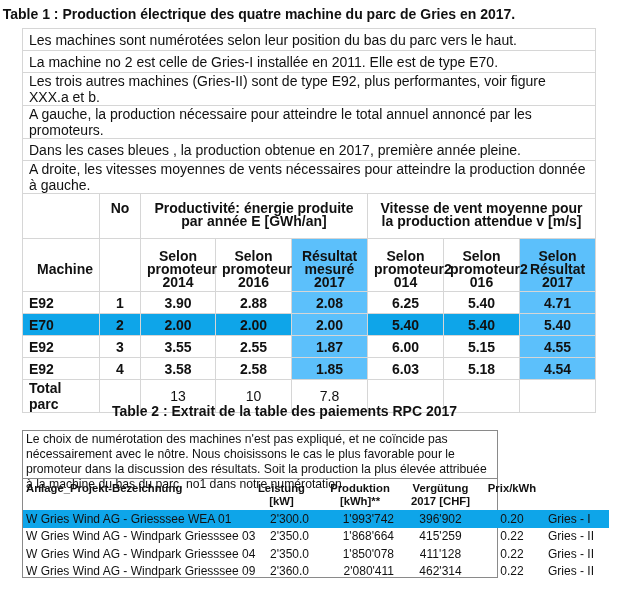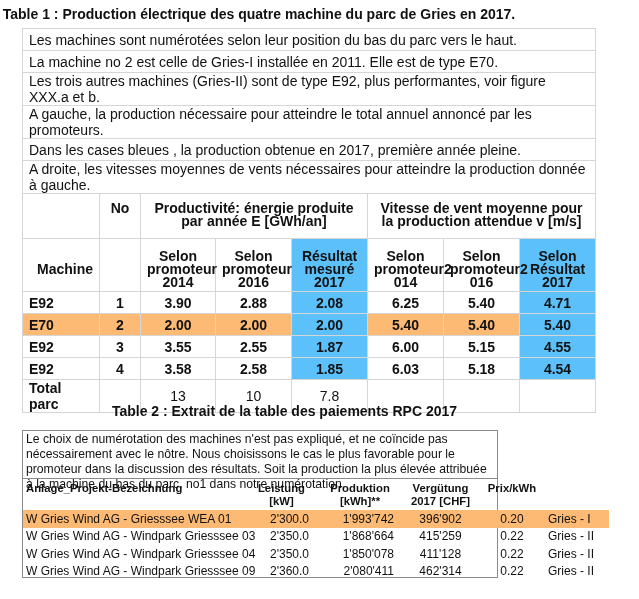--- a/index.html
+++ b/index.html
@@ -14,21 +14,21 @@
   .t1 .note td { height:21px; }
   .t1 .hdr td { font-weight:bold; text-align:center; vertical-align:top; padding-top:8px; line-height:13px; }
   .t1 .hdr td.left { text-align:right; }
   .t1 .sub td { height:44px; vertical-align:middle; }
   .t1 .grp td { height:36px; }
   .t1 .dat td { height:21px; text-align:center; font-weight:bold; }
   .t1 .dat td.left { text-align:left; }
   .t1 .tot td { font-weight:bold; }
   .t1 .tot td.plain { font-weight:normal; }
   .blue { background:#5cc0fb; }
-  .green { background:#fdba74; }
+  .green { background:#0ea5e9; }
 
   .title2 { position:absolute; left:0; top:403px; width:569px; text-align:center;
             font-weight:bold; font-size:14px; }
   .box2 { position:absolute; left:22px; top:430px; width:476px; height:148px;
           border:1px solid #8a8a8a; box-sizing:border-box; }
   .box2 .intro { padding:1px 3px 0 3px; font-size:12.2px; line-height:15px; height:46px;
                  border-bottom:1px solid #8a8a8a; }
   .t2 { width:100%; border-collapse:collapse; table-layout:fixed; font-size:12px; }
   .t2 th { font-weight:bold; font-size:11.3px; line-height:13px; vertical-align:top;
            padding:3px 2px 0 3px; height:28px; }

